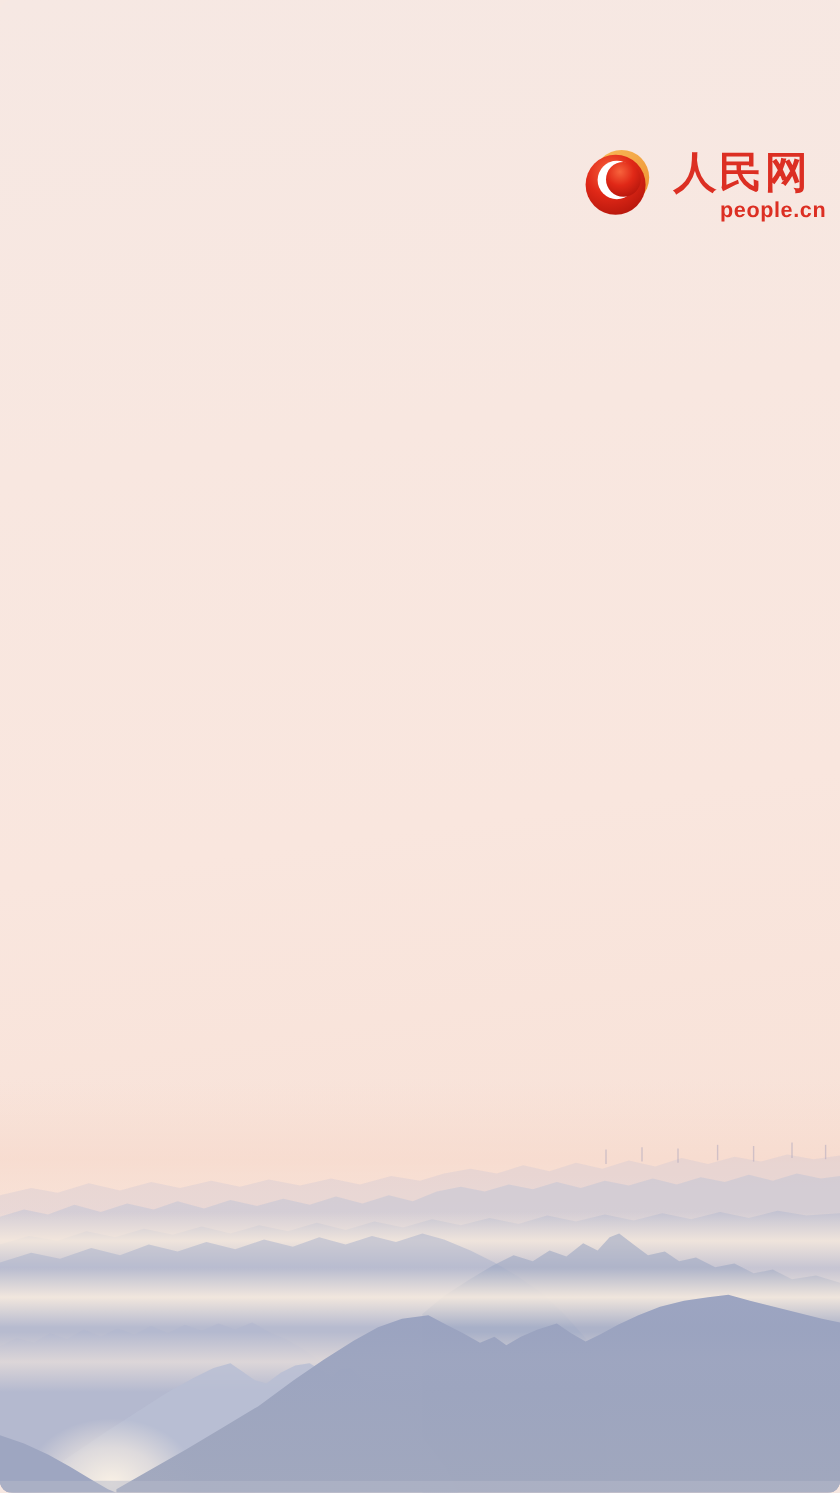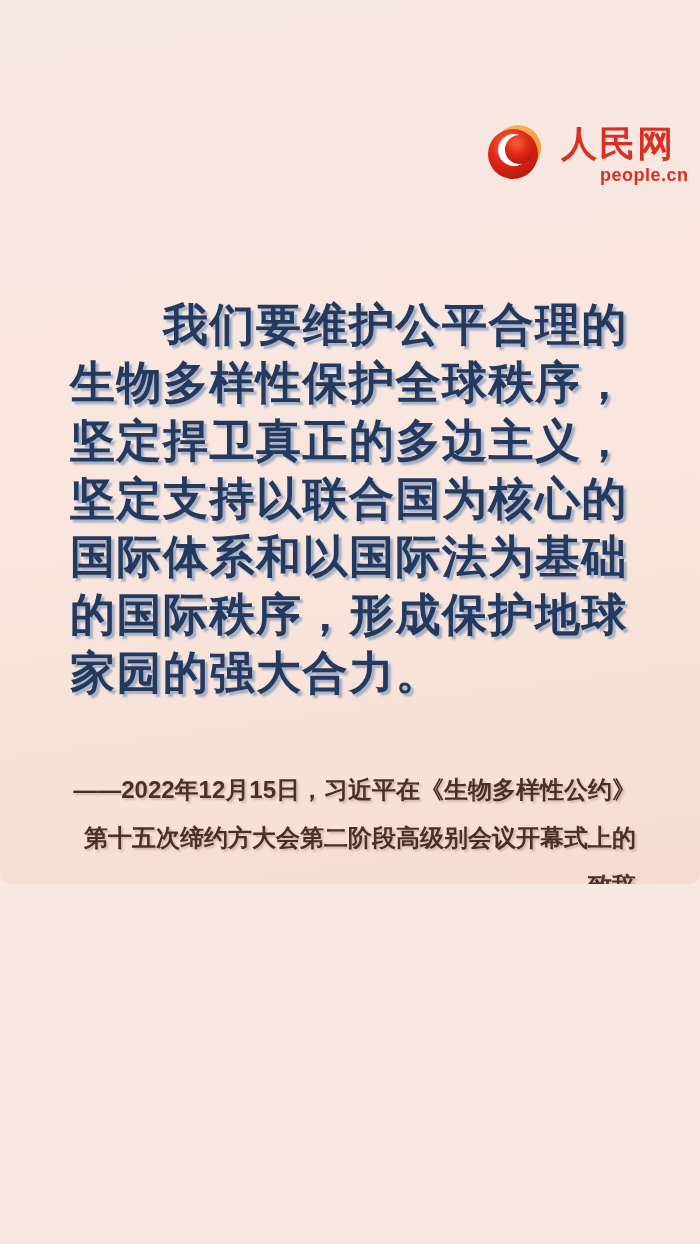--- a/index.html
+++ b/index.html
@@ -1,21 +1,21 @@
 <!DOCTYPE html>
 <html><head>
 <meta charset="utf-8">
 <style>
   html, body { margin: 0; padding: 0; background: #f7e8e2; }
   body {
     width: 700px; height: 1244px; overflow: hidden;
     font-family: "Liberation Sans", "DejaVu Sans", sans-serif;
   }
   .poster {
-    position: relative; width: 700px; height: 884px; overflow: hidden;
+    position: relative; width: 700px; height: 1244px; overflow: hidden;
     background: linear-gradient(172deg,
       #f6e8e3 0%, #f8e7e0 30%, #f9e6de 55%, #f8e2d8 78%, #f6dcd0 100%);
     border-radius: 10px;
   }
   
   .logo {
     position: absolute; left: 487px; top: 124px;
     display: flex; align-items: flex-start; gap: 5px;
   }
   .logo-icon { width: 56px; height: 58px; display: block; }
@@ -71,31 +71,21 @@
       <circle cx="26" cy="30" r="25" fill="url(#lgRed)"></circle>
       <circle cx="27" cy="26" r="16" fill="#ffffff"></circle>
       <circle cx="32.5" cy="25.5" r="14.5" fill="url(#lgRed)"></circle>
     </svg>
     <div class="logo-text">
       <div class="brand-cn">人民网</div>
       <div class="brand-en">people.cn</div>
     </div>
   </div>
 
-  <div class="quote">　　我们要维护公平合理的
-生物多样性保护全球秩序，
-坚定捍卫真正的多边主义，
-坚定支持以联合国为核心的
-国际体系和以国际法为基础
-的国际秩序，形成保护地球
-家园的强大合力。</div>
 
-  <div class="attribution">——2022年12月15日，习近平在《生物多样性公约》
-第十五次缔约方大会第二阶段高级别会议开幕式上的
-致辞</div>
 
   <svg class="mountains" viewBox="0 0 700 344" preserveAspectRatio="none" aria-hidden="true">
     <defs>
       <linearGradient id="skyTint" x1="0" y1="0" x2="0" y2="1">
         <stop offset="0%" stop-color="rgba(246,218,205,0)"></stop>
         <stop offset="55%" stop-color="rgba(246,215,201,0.55)"></stop>
         <stop offset="100%" stop-color="rgba(248,226,212,0.25)"></stop>
       </linearGradient>
       <linearGradient id="mistA" x1="0" y1="0" x2="0" y2="1">
         <stop offset="0%" stop-color="rgba(250,236,222,0)"></stop>

